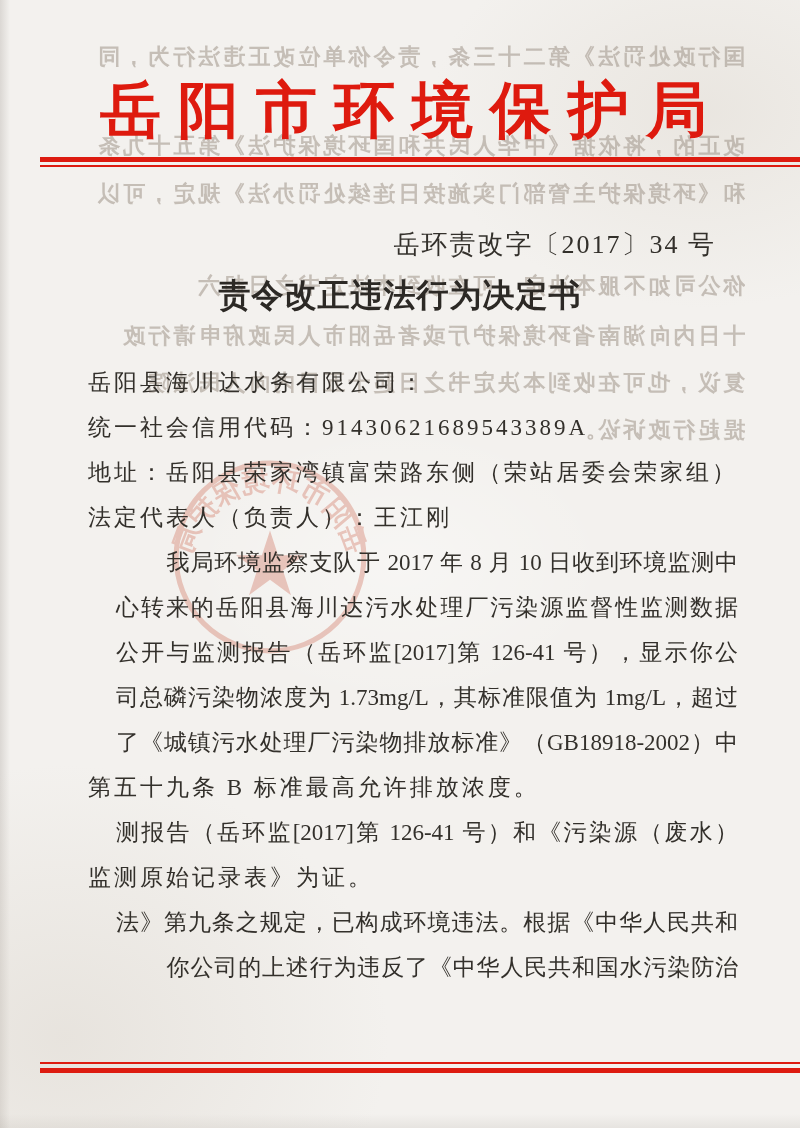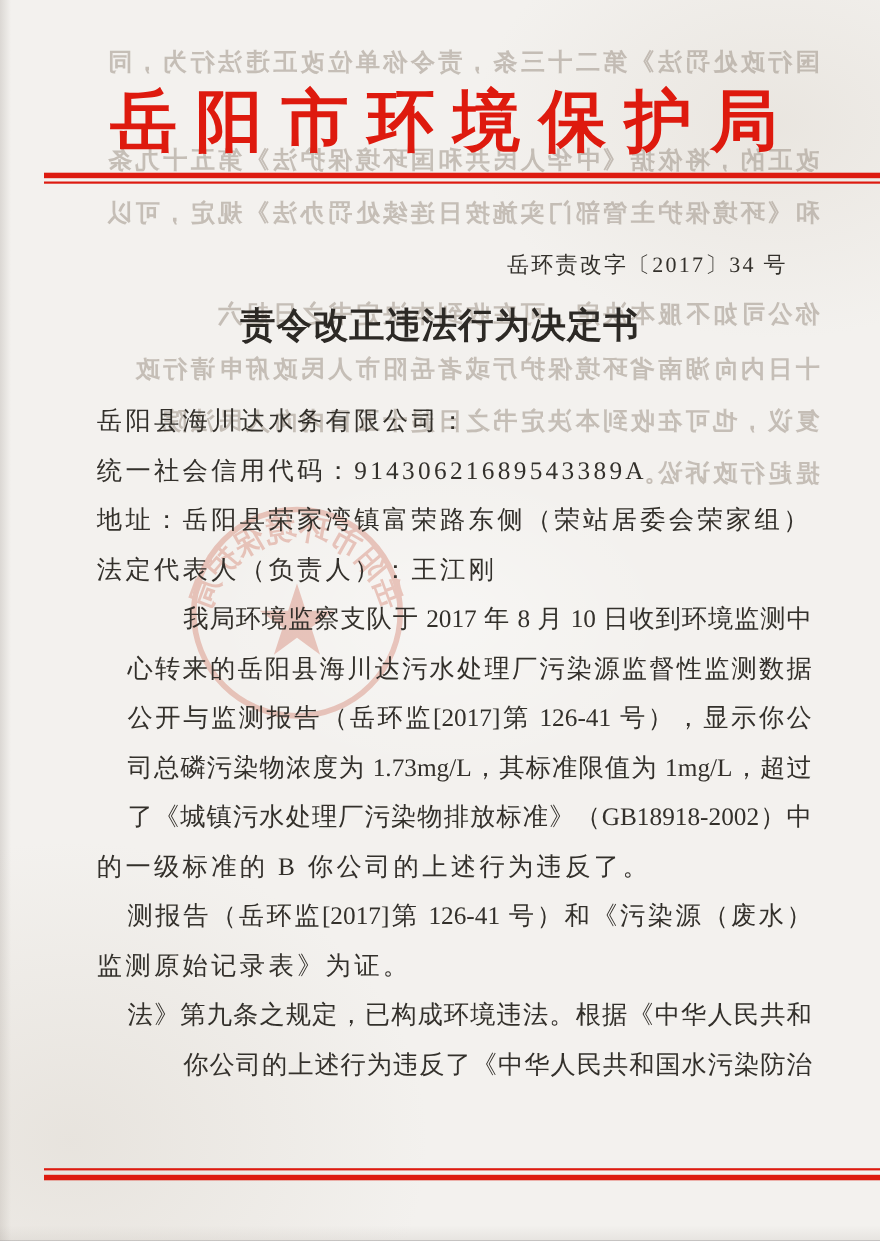--- a/index.html
+++ b/index.html
@@ -48,21 +48,21 @@
   }
   .rule{position:absolute;background:#dd1b10;}
   .rule-top-thick{top:157px;left:40px;right:0;height:5px;}
   .rule-top-thin{top:165px;left:40px;right:0;height:2px;}
   .rule-bottom-thin{top:1062px;left:40px;right:0;height:2px;}
   .rule-bottom-thick{top:1068px;left:40px;right:0;height:5px;}
 
   
   .doc-number{
     position:absolute;top:227px;right:84px;
-    font-size:20px;letter-spacing:2px;
+    font-size:26px;letter-spacing:2px;
     white-space:nowrap;
     text-align:center;
   }
   .doc-title{
     position:absolute;top:262px;left:0;right:0;margin:12px;
     text-align:center;
     font-family:"DejaVu Sans", sans-serif;
     font-weight:bold;
     font-size:32px;letter-spacing:1px;
     color:#2c2925;
@@ -121,21 +121,21 @@
         <div class="line">统一社会信用代码：91430621689543389A</div>
         <div class="line">地址：岳阳县荣家湾镇富荣路东侧（荣站居委会荣家组）</div>
         <div class="line">法定代表人（负责人）：王江刚</div>
       </div>
     <div id="body-block">
         <div class="line indent just">我局环境监察支队于 2017 年 8 月 10 日收到环境监测中</div>
         <div class="line just">心转来的岳阳县海川达污水处理厂污染源监督性监测数据</div>
         <div class="line just">公开与监测报告（岳环监[2017]第 126-41 号），显示你公</div>
         <div class="line just">司总磷污染物浓度为 1.73mg/L，其标准限值为 1mg/L，超过</div>
         <div class="line just">了《城镇污水处理厂污染物排放标准》（GB18918-2002）中</div>
-        <div class="line">的一级标准的 B 你公司的上述行为违反了。</div>
+        <div class="line">第五十九条 B 标准最高允许排放浓度。</div>
         <div class="line just">测报告（岳环监[2017]第 126-41 号）和《污染源（废水）</div>
         <div class="line">监测原始记录表》为证。</div>
         <div class="line just">法》第九条之规定，已构成环境违法。根据《中华人民共和</div>
         <div class="line indent just">你公司的上述行为违反了《中华人民共和国水污染防治</div>
       </div>
   </div>
 
   <div class="rule rule-bottom-thin"></div>
   <div class="rule rule-bottom-thick"></div>
 

